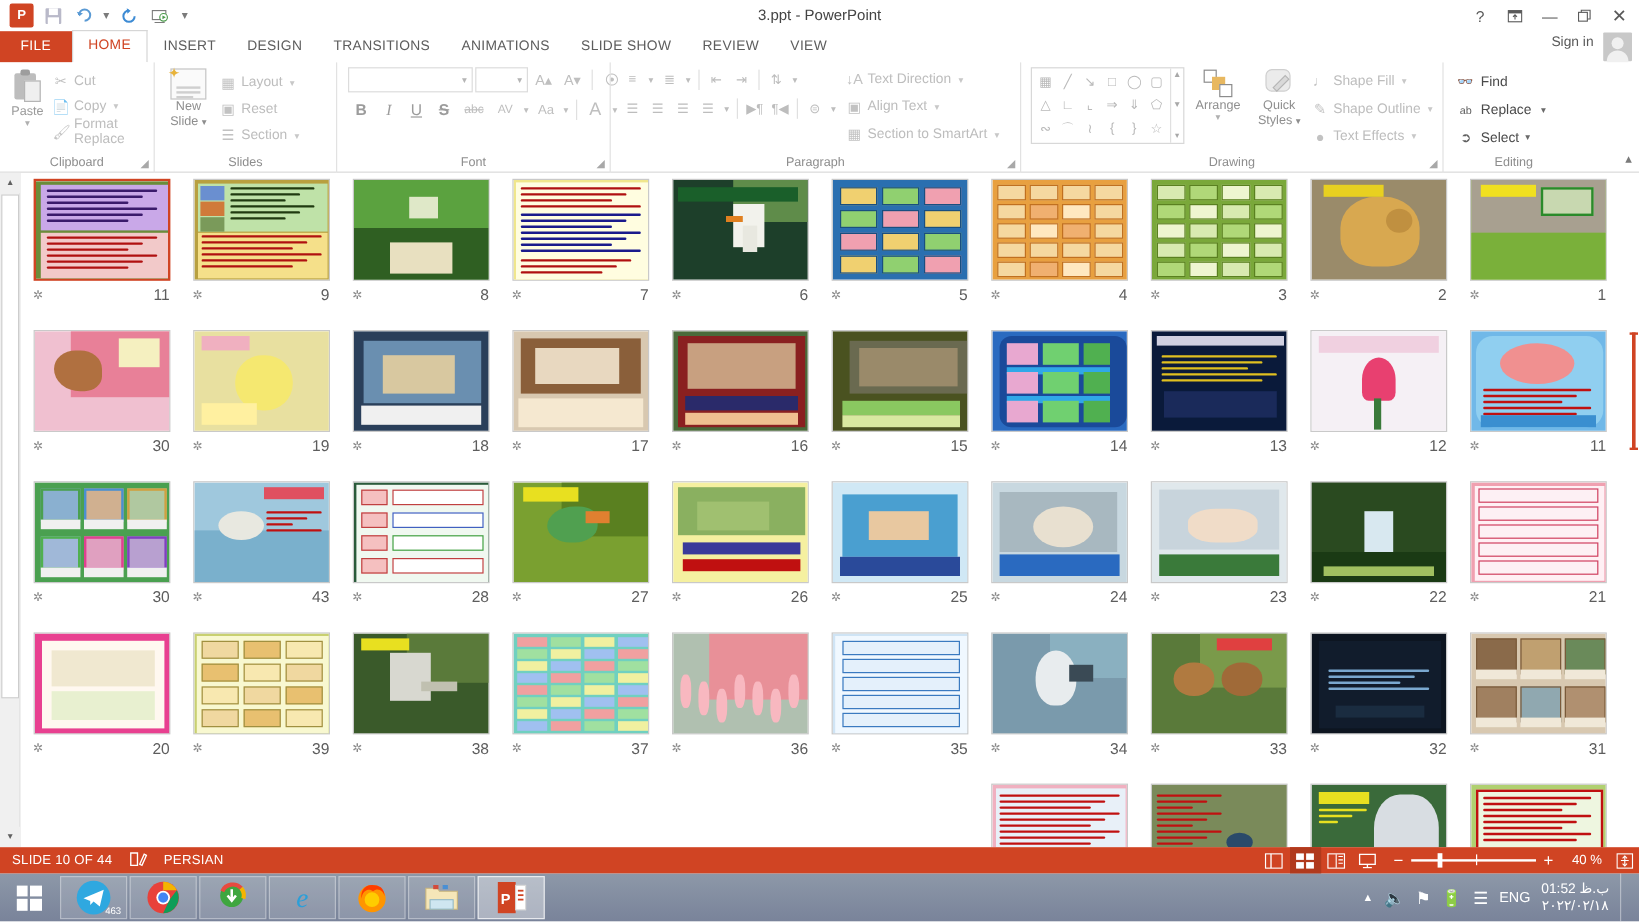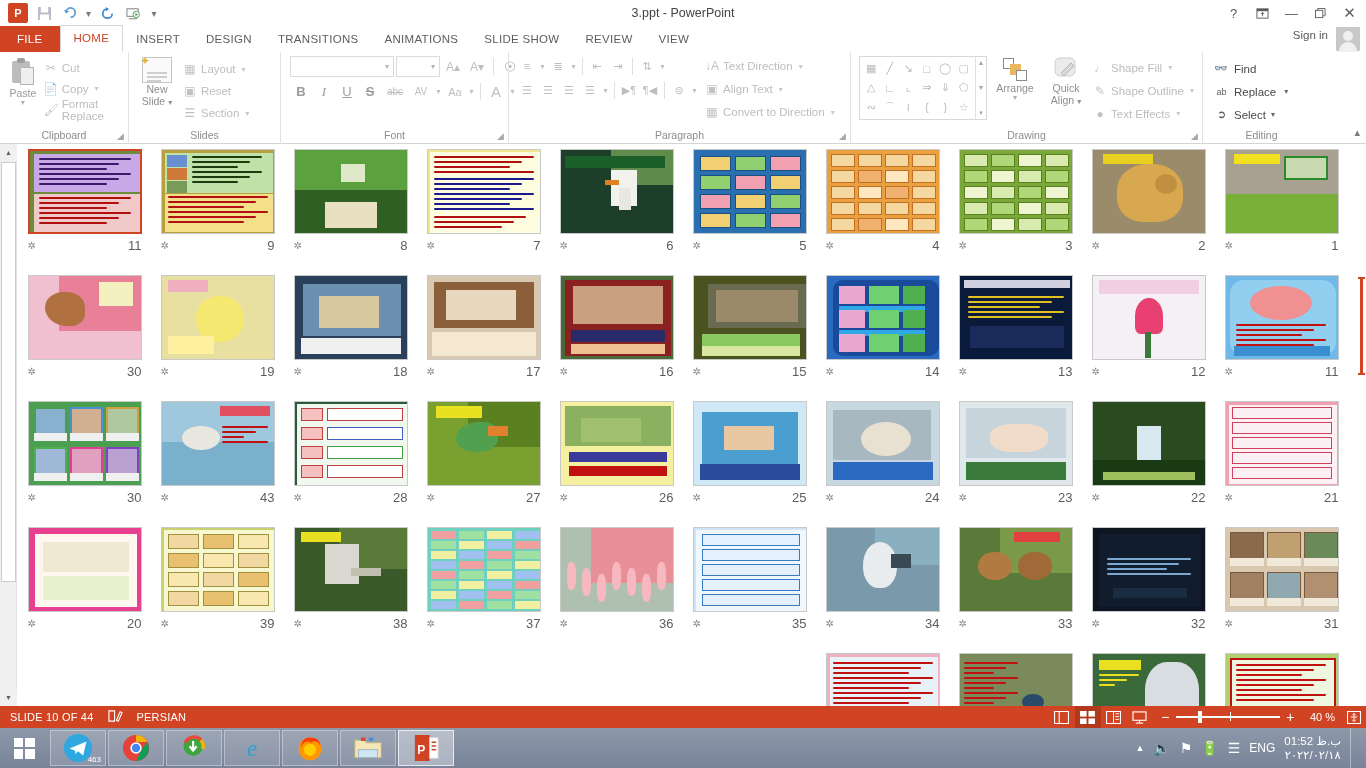--- a/index.html
+++ b/index.html
@@ -514,21 +514,21 @@
           <span>Text Direction</span>
           <span class="carr">▾</span>
         </div>
         <div class="ptxt">
           <span class="clip-ico">▣</span>
           <span>Align Text</span>
           <span class="carr">▾</span>
         </div>
         <div class="ptxt">
           <span class="clip-ico">▦</span>
-          <span>Convert to Direction</span>
+          <span>Section to SmartArt</span>
           <span class="carr">▾</span>
         </div>
       </div>
     </div>
     <div class="rgroup-label">
       <span>Paragraph</span>
       <span class="dlg">◢</span>
     </div>
   </div>
 
@@ -572,21 +572,21 @@
       </div>
       <div class="qstyles">
         <div class="qs-ico">
           <svg width="30" height="26" viewBox="0 0 30 26">
               <rect x="4" y="2" width="20" height="18" rx="5" fill="#ebebeb" stroke="#cfcfcf"></rect>
               <path d="M10 17 L20 7 L23 10 L13 20 Z" fill="#d9d9d9" stroke="#b5b5b5"></path>
             </svg>
         </div>
         <div class="ns-lbl">Quick</div>
         <div class="ns-lbl">
-          <span>Align</span>
+          <span>Styles</span>
           <span style="font-size:8px">▾</span>
         </div>
       </div>
       <div class="shape-items">
         <div class="shape-item">
           <span class="clip-ico">♩</span>
           <span>Shape Fill</span>
           <span class="carr">▾</span>
         </div>
         <div class="shape-item">

